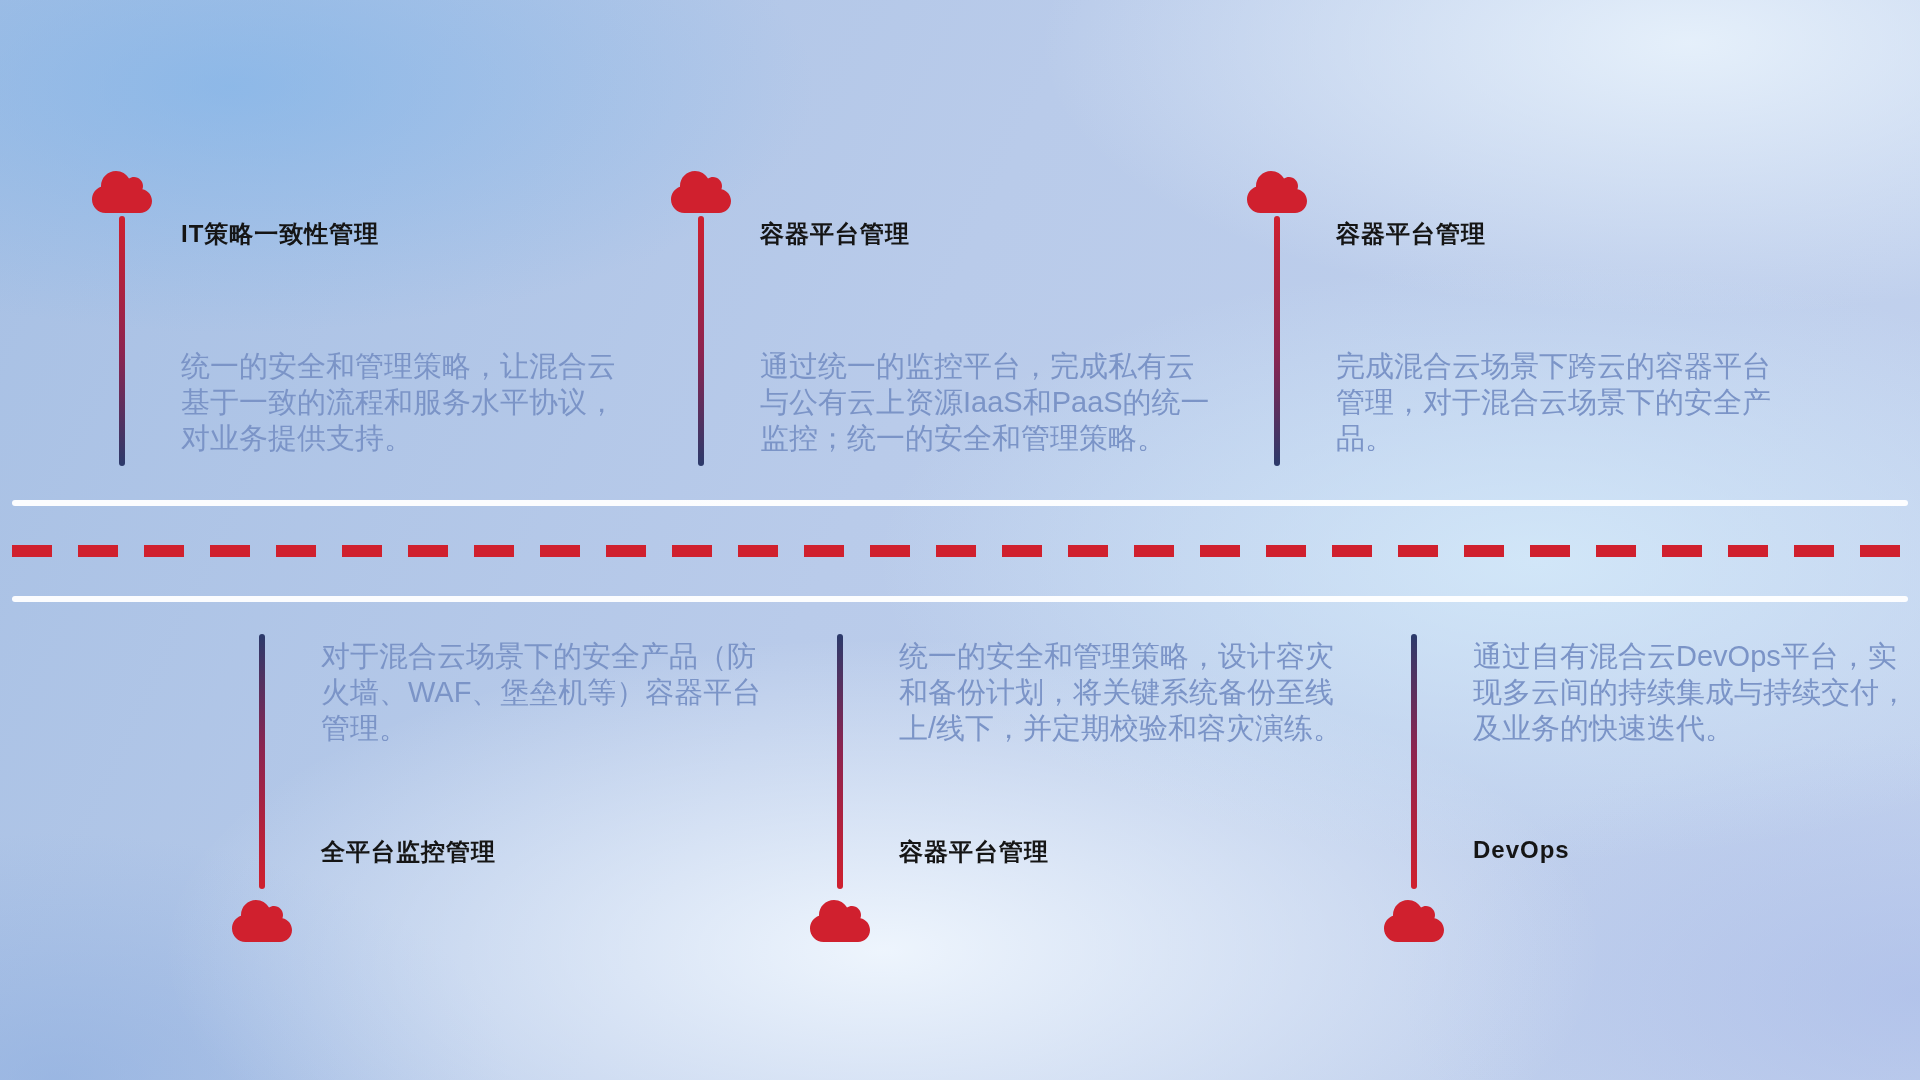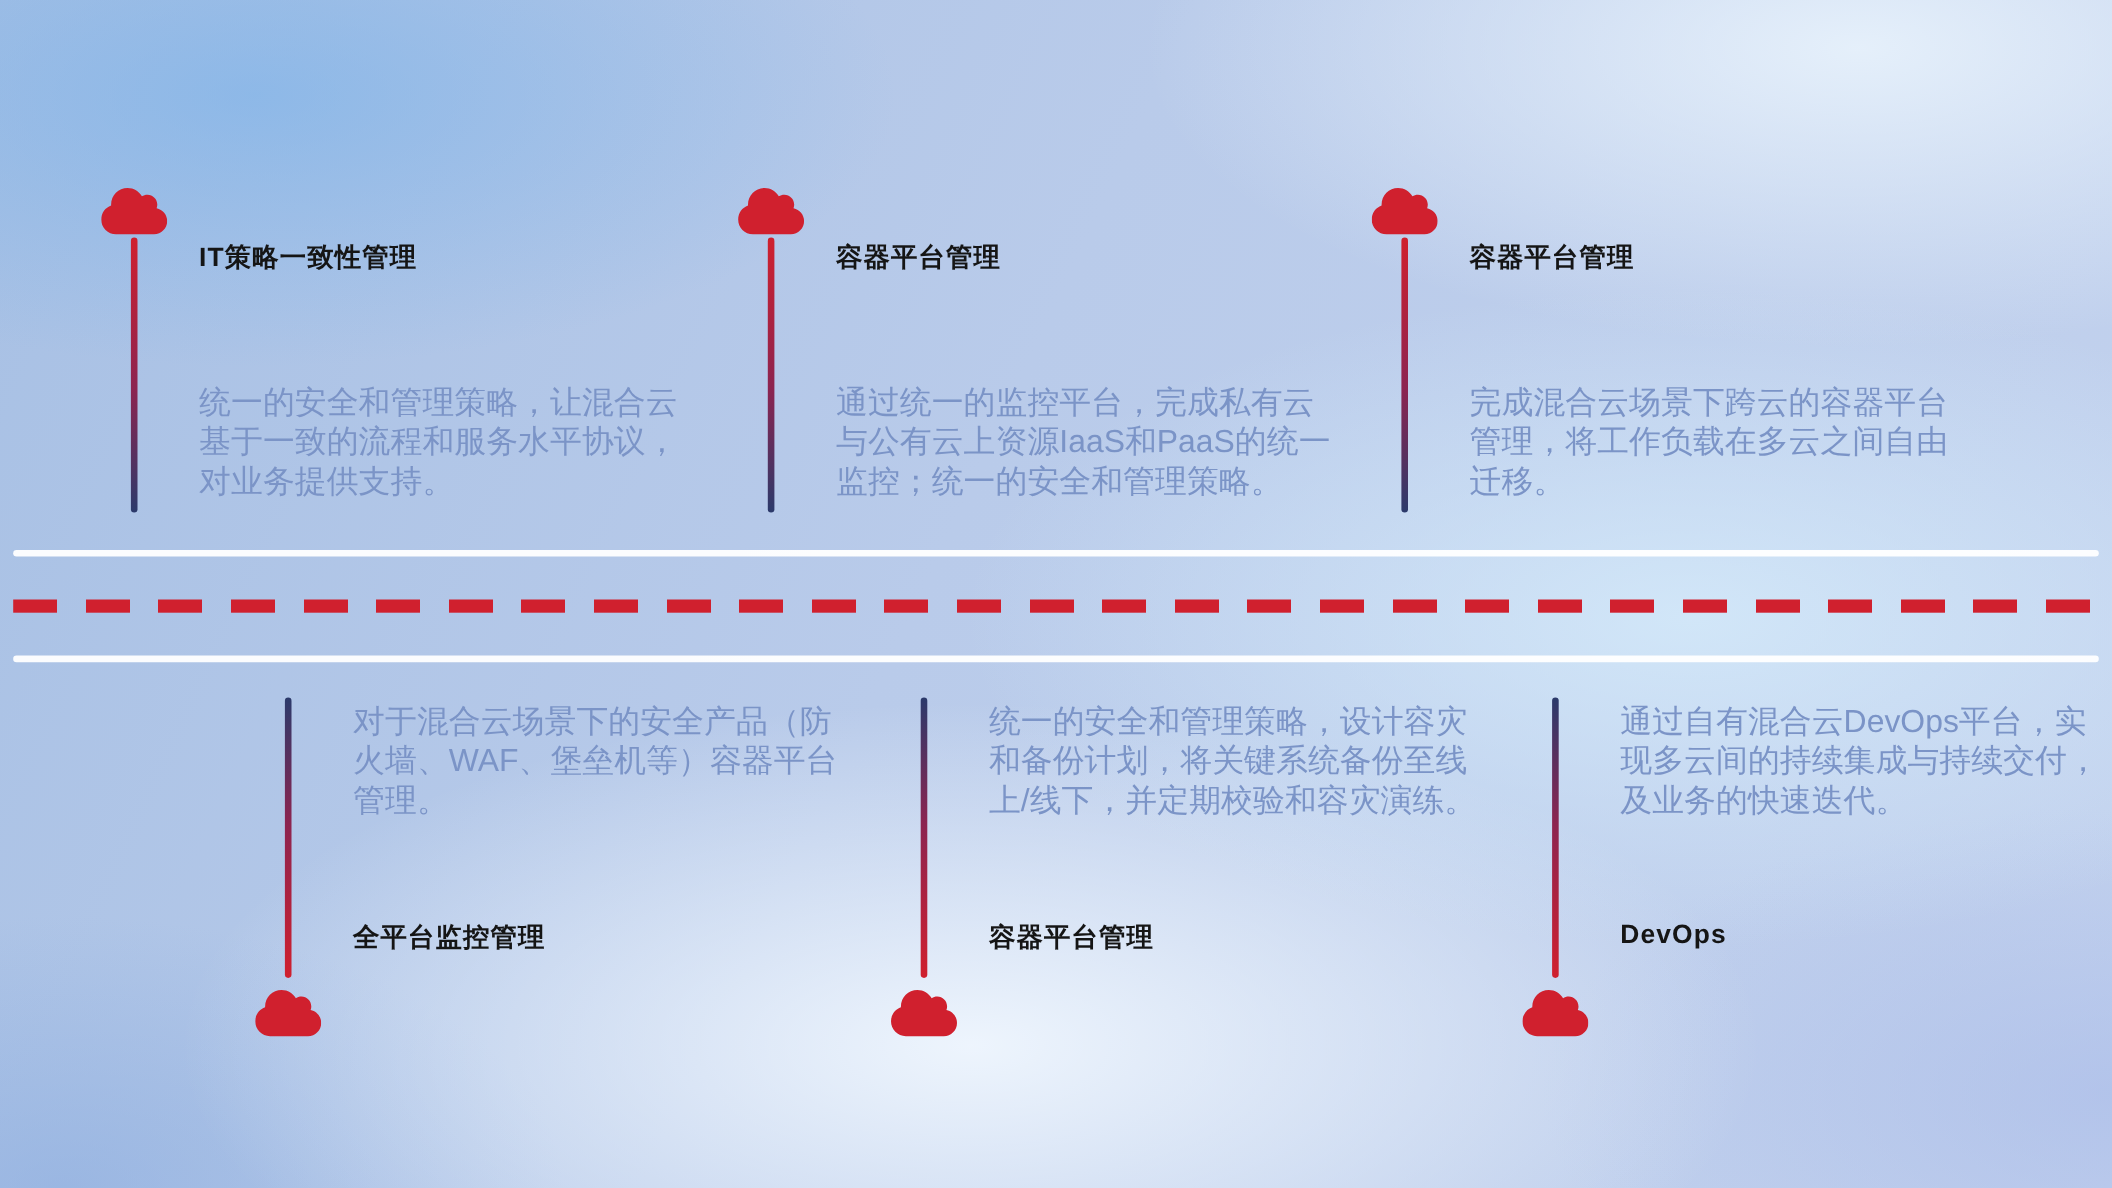--- a/index.html
+++ b/index.html
@@ -98,21 +98,21 @@
     <h2 class="title">容器平台管理</h2>
     <p class="desc">通过统一的监控平台，完成私有云与公有云上资源IaaS和PaaS的统一监控；统一的安全和管理策略。</p>
   </section>
 
   <section class="item item-top" style="left:1277px">
     <svg class="cloud" viewBox="0 0 640 512" aria-hidden="true">
       <path d="M537.6 226.6c4.1-10.7 6.4-22.4 6.4-34.6 0-53-43-96-96-96-19.7 0-38.1 6-53.3 16.2C367 64.2 315.3 32 256 32c-88.4 0-160 71.6-160 160 0 2.7.1 5.4.2 8.1C40.2 219.8 0 273.2 0 336c0 79.5 64.5 144 144 144h368c70.7 0 128-57.3 128-128 0-61.9-44-113.6-102.4-125.4z"></path>
     </svg>
     <div class="stem"></div>
     <h2 class="title">容器平台管理</h2>
-    <p class="desc">完成混合云场景下跨云的容器平台管理，将工作负载在多云之间自由迁移。</p>
+    <p class="desc">完成混合云场景下跨云的容器平台管理，对于混合云场景下的安全产品。</p>
   </section>
 
   <section class="item item-bottom" style="left:262px">
     <div class="stem"></div>
     <p class="desc">对于混合云场景下的安全产品（防火墙、WAF、堡垒机等）容器平台管理。</p>
     <h2 class="title">全平台监控管理</h2>
     <svg class="cloud" viewBox="0 0 640 512" aria-hidden="true">
       <path d="M537.6 226.6c4.1-10.7 6.4-22.4 6.4-34.6 0-53-43-96-96-96-19.7 0-38.1 6-53.3 16.2C367 64.2 315.3 32 256 32c-88.4 0-160 71.6-160 160 0 2.7.1 5.4.2 8.1C40.2 219.8 0 273.2 0 336c0 79.5 64.5 144 144 144h368c70.7 0 128-57.3 128-128 0-61.9-44-113.6-102.4-125.4z"></path>
     </svg>
   </section>

